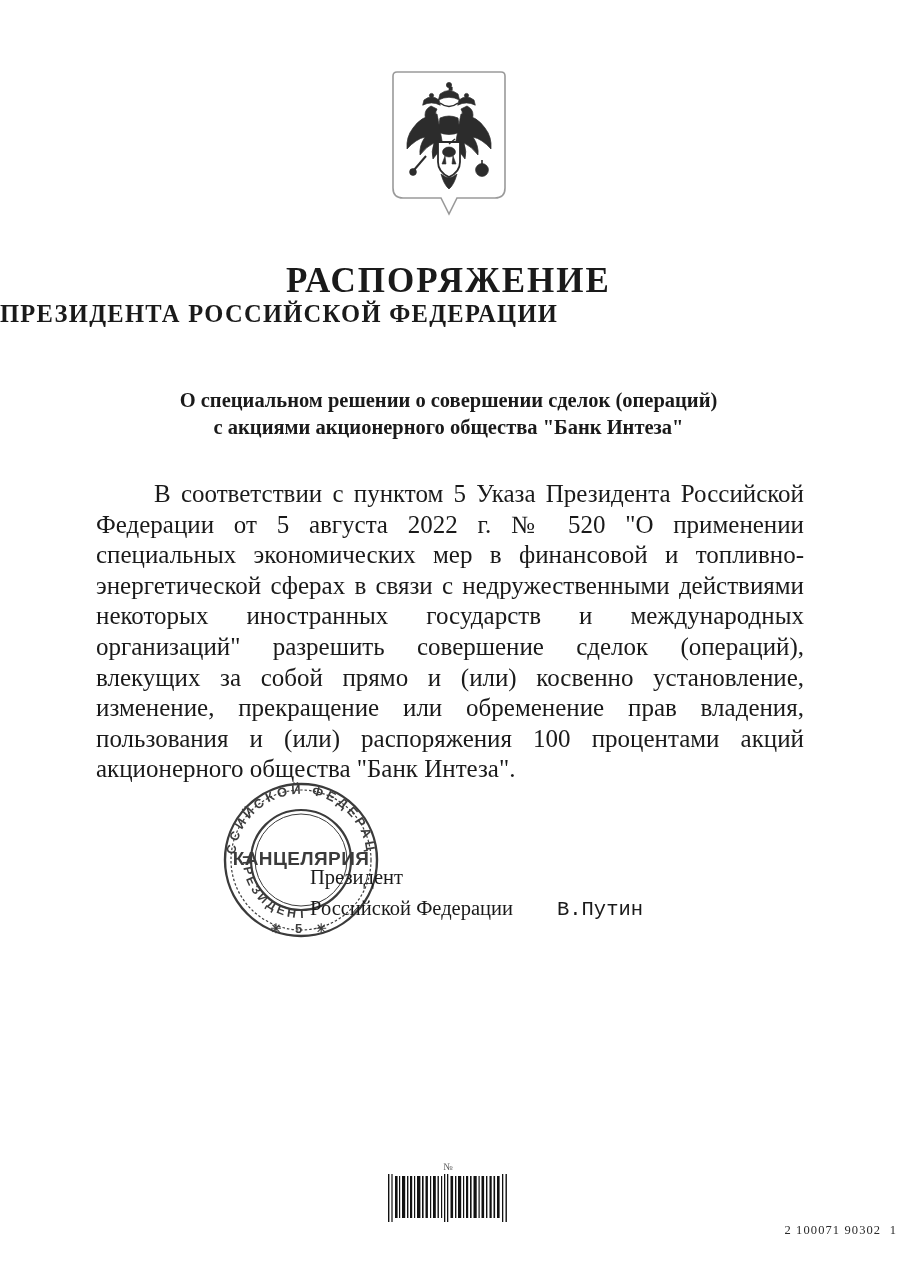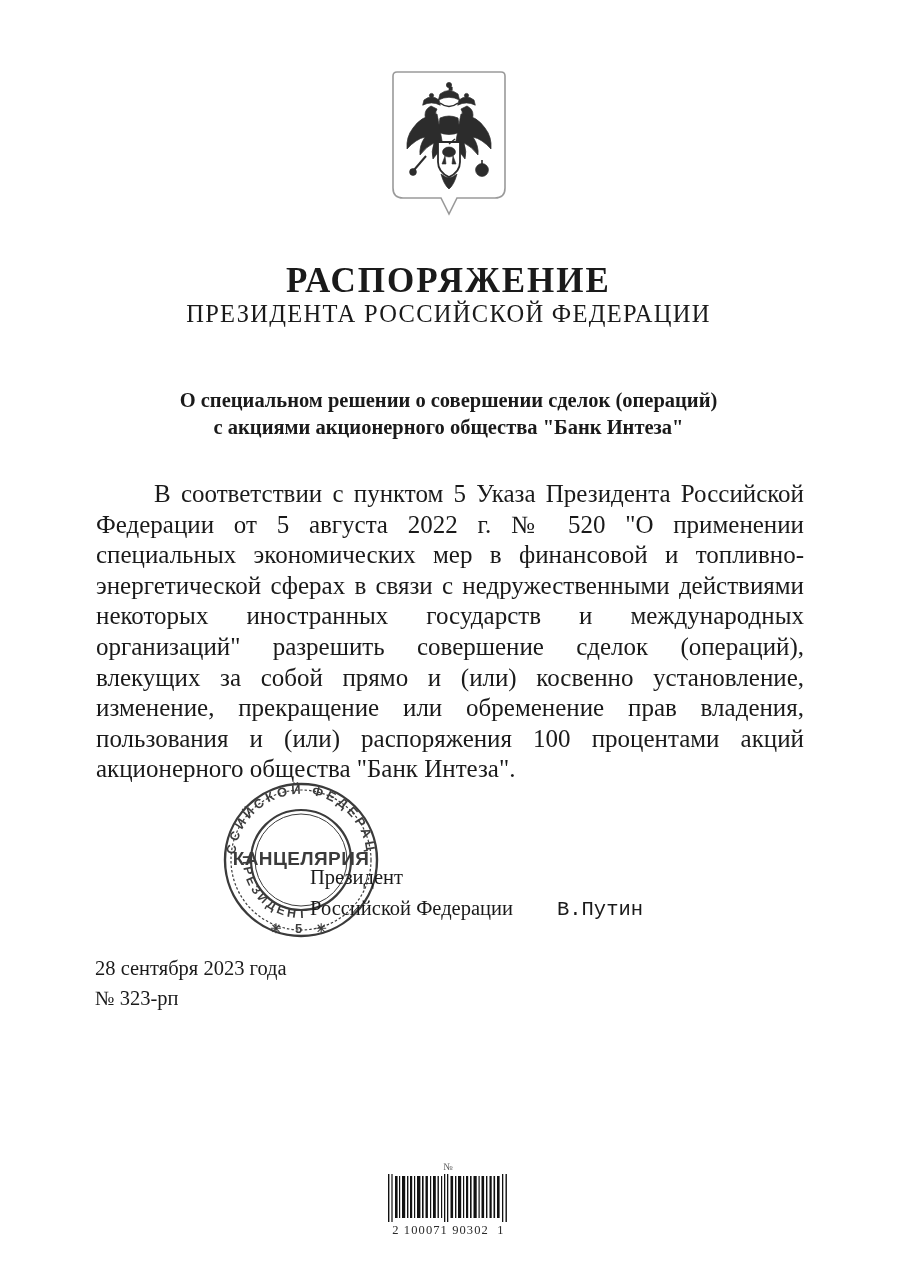--- a/index.html
+++ b/index.html
@@ -43,23 +43,22 @@
     letter-spacing: 2.0px;
     line-height: 1.05;
     white-space: nowrap;
     margin-top: 24px;
   }
   #doc-subtitle {
     position: absolute;
     left: 0;
     top: 301px;
     width: 897px;
-    text-align: center;
     font-size: 24.5px;
-    font-weight: normal;
+    font-weight: bold;
     letter-spacing: 1.3px;
     line-height: 1.05;
     white-space: nowrap;
   }
 
   
   #doc-headline {
     position: absolute;
     left: 0;
     top: 387px;
@@ -136,20 +135,21 @@
     color: #5a5a5a;
     letter-spacing: 0.5px;
   }
   #barcode-bars { display: block; margin: 2px auto 0 auto; }
   #barcode-number {
     margin-top: 1px;
     font-size: 12.5px;
     letter-spacing: 1.1px;
     color: #2a2a2a;
     white-space: pre;
+    text-align: right;
   }
 </style>
 </head>
 <body>
 
 <div id="page">
 
   <div id="emblem-block">
     <svg id="emblem-svg" width="128" height="148" viewBox="0 0 128 148">
 
@@ -233,24 +233,20 @@
     </text>
     <text x="88" y="93" text-anchor="middle" font-family="'Liberation Sans', sans-serif" font-size="19" font-weight="bold" fill="#1c1c1c" letter-spacing="0.4">КАНЦЕЛЯРИЯ</text>
     <text x="88" y="161" text-anchor="middle" font-family="'Liberation Sans', sans-serif" font-size="13" font-weight="bold" fill="#1c1c1c" letter-spacing="5">✳ 5 ✳</text>
   </svg>
 
   <div id="signature-block">
     <span class="sig-line">Президент</span>
     <span class="sig-line"><span>Российской Федерации</span><span id="signature-name">В.Путин</span></span>
   </div>
 
-  <div id="doc-meta">
-    <span>28 сентября 2023 года</span>
-    <span>№ 323-рп</span>
-  </div>
 
   <div id="barcode-block">
     <div id="barcode-mark">№</div>
     <svg id="barcode-bars" width="126" height="48" viewBox="0 0 126 48">
       <g fill="#111111">
         <rect x="2" y="0" width="1.4" height="48"></rect>
         <rect x="5.4" y="0" width="1.2" height="48"></rect>
         <rect x="9" y="2" width="2.6" height="42"></rect>
         <rect x="13" y="2" width="1.2" height="42"></rect>
         <rect x="16" y="2" width="3.2" height="42"></rect>

